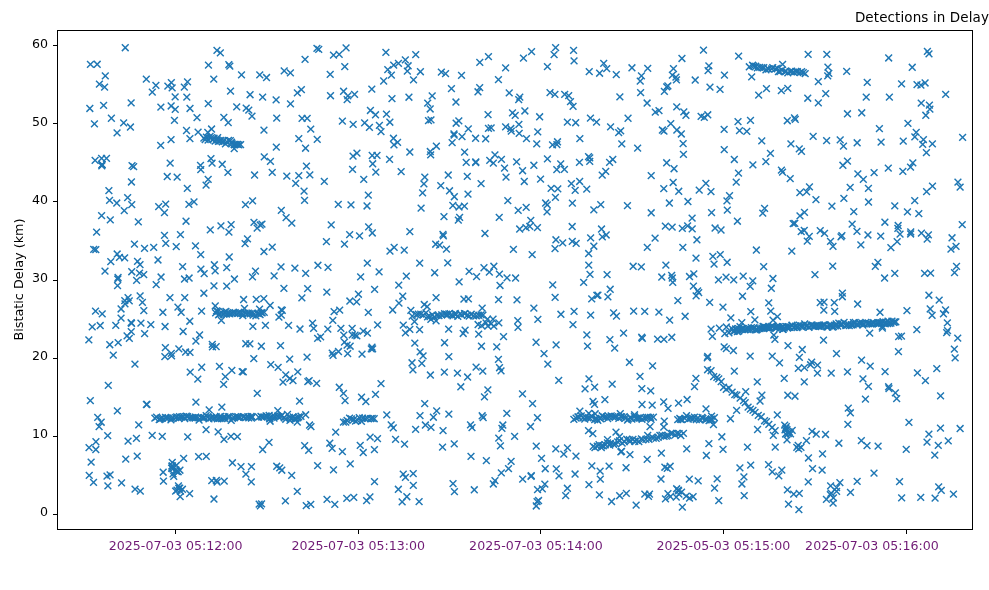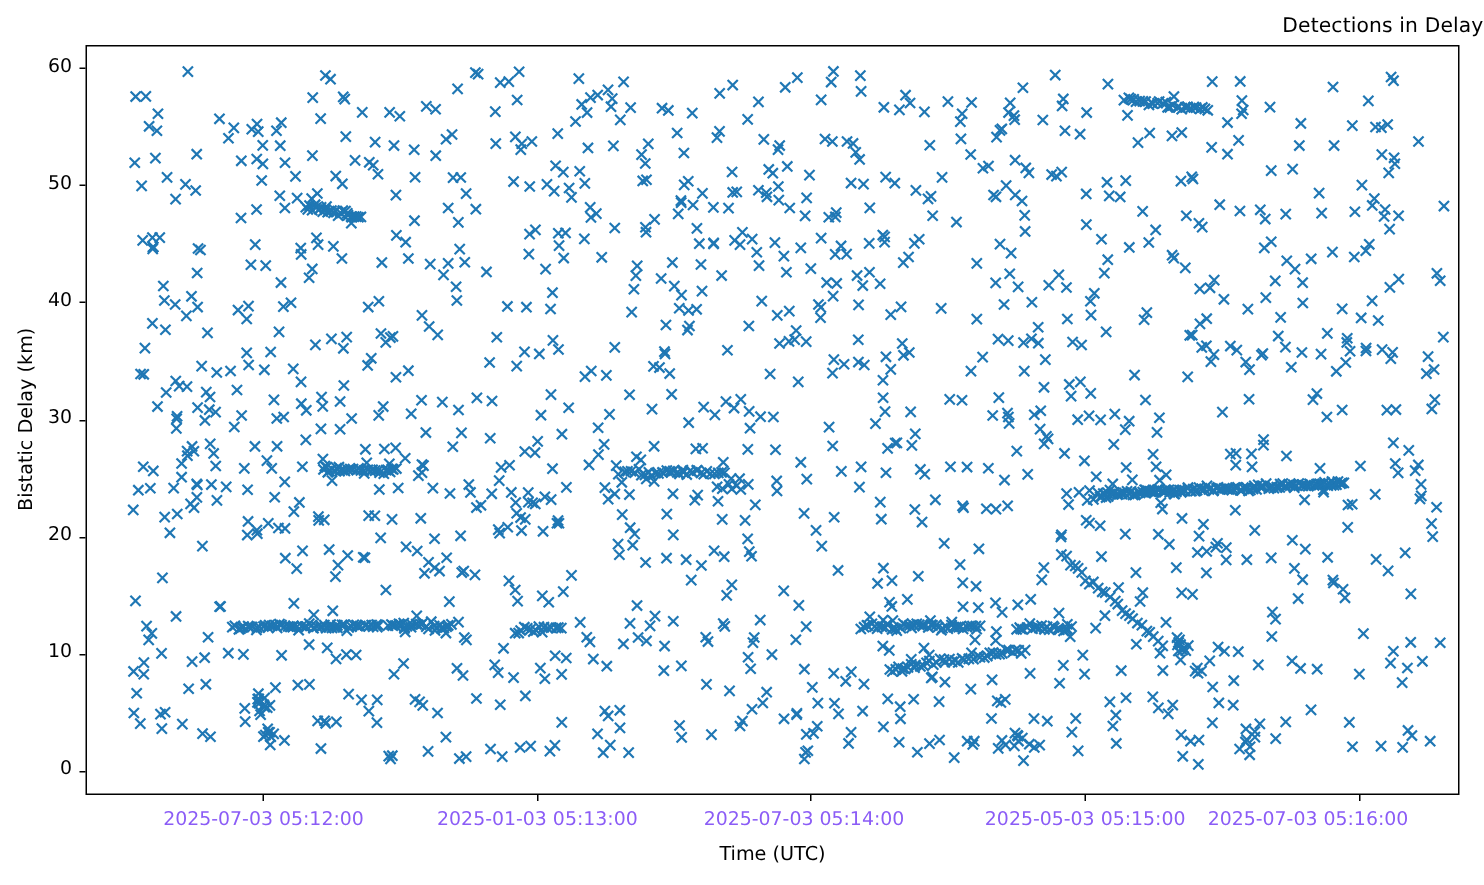--- a/index.html
+++ b/index.html
@@ -18,21 +18,21 @@
     border:1.1px solid #000000;box-sizing:border-box;background:#ffffff;
     overflow:hidden;
   }
   #plotsvg{position:absolute;left:0;top:0;width:100%;height:100%;display:block;}
 
   
   .ytick-mark{position:absolute;width:4px;height:1.1px;background:#000;left:53px;}
   .ytick-label{position:absolute;right:941px;text-align:right;width:60px;
     font-size:12.6px;color:#000;line-height:1;}
   .xtick-mark{position:absolute;height:4px;width:1.1px;background:#000;top:530px;}
-  .xtick-label{position:absolute;top:538px;font-size:12.6px;color:#8b5cf6;
+  .xtick-label{position:absolute;top:538px;font-size:12.6px;color:#701a75;
     white-space:nowrap;transform:translateX(-50%);}
 
   #ylabel{
     position:absolute;left:-232px;top:272px;width:500px;text-align:center;
     font-size:12.8px;color:#000;transform:rotate(-90deg);
   }
   #xlabel{
     position:absolute;left:57px;top:562px;width:916px;text-align:center;
     font-size:12.8px;color:#000;
   }
@@ -1917,25 +1917,24 @@
       <div class="ytick-label" style="top: 193.875px;">40</div>
       <div class="ytick-mark" style="top: 123.25px;"></div>
       <div class="ytick-label" style="top: 115.75px;">50</div>
       <div class="ytick-mark" style="top: 45.125px;"></div>
       <div class="ytick-label" style="top: 37.625px;">60</div>
     </div>
   <div id="xticks-group">
       <div class="xtick-mark" style="left: 175.184px;"></div>
       <div class="xtick-label" style="left: 175.684px;">2025-07-03 05:12:00</div>
       <div class="xtick-mark" style="left: 357.776px;"></div>
-      <div class="xtick-label" style="left: 358.276px;">2025-01-03 05:13:00</div>
+      <div class="xtick-label" style="left: 358.276px;">2025-07-03 05:13:00</div>
       <div class="xtick-mark" style="left: 540.367px;"></div>
       <div class="xtick-label" style="left: 536px;">2025-07-03 05:14:00</div>
       <div class="xtick-mark" style="left: 722.958px;"></div>
       <div class="xtick-label" style="left: 723.458px;">2025-05-03 05:15:00</div>
       <div class="xtick-mark" style="left: 905.55px;"></div>
       <div class="xtick-label" style="left: 872px;">2025-07-03 05:16:00</div>
     </div>
 
   <div id="ylabel">Bistatic Delay (km)</div>
-  <div id="xlabel">Time (UTC)</div>
 
 </div>
 
 </body></html>

